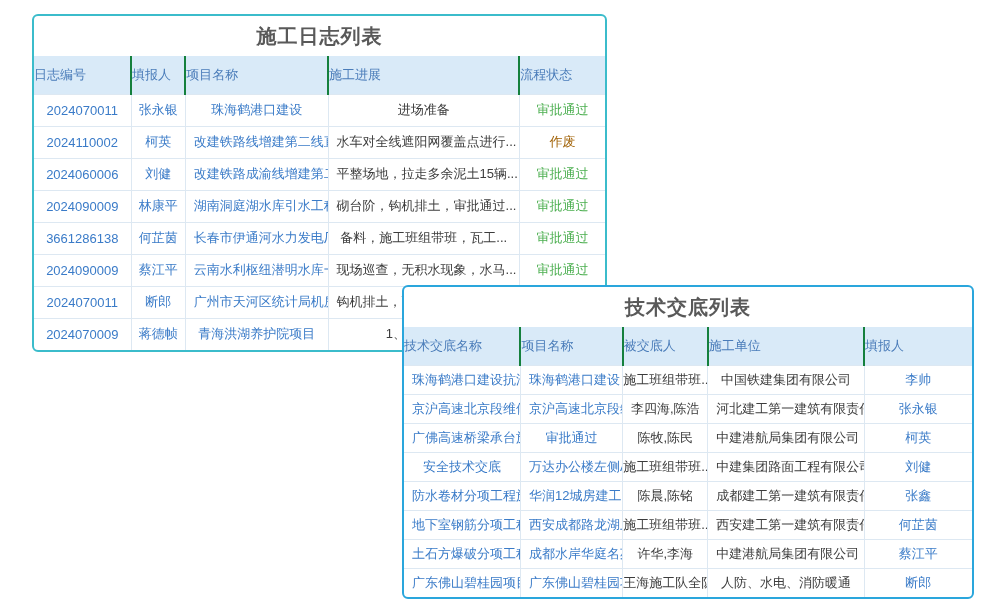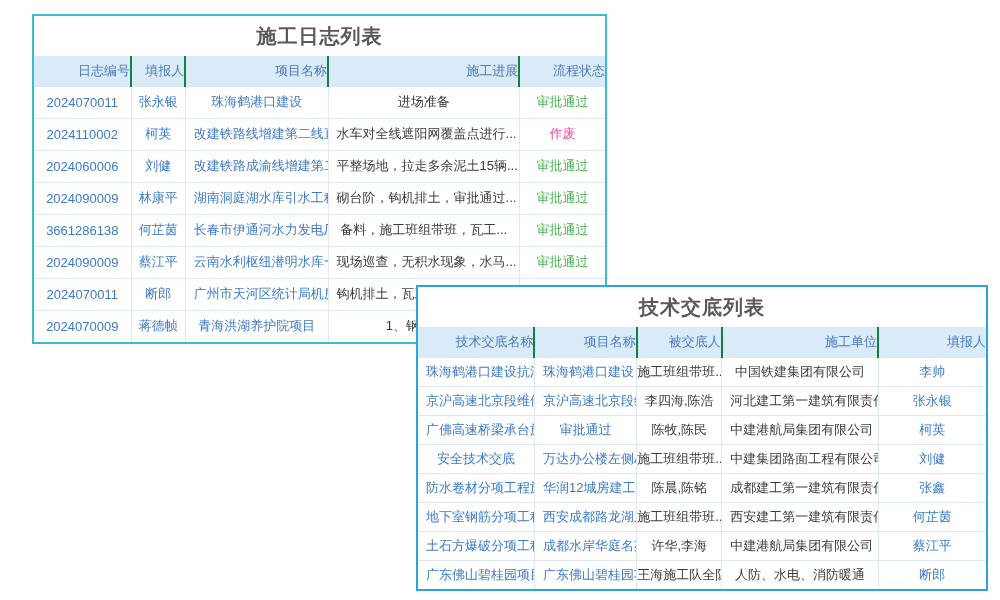--- a/index.html
+++ b/index.html
@@ -1,33 +1,33 @@
 <!DOCTYPE html>
 <html style="--log-border: #3bbccb; --disclosure-border: #2aa6dc; --header-bg: #d9eaf8; --header-text: #4a7cb9; --link: #3a7bc8; --body-text: #3c3c3c; --title-text: #595959; --divider: #dde8f2; --status-approved: #4caf50; --status-voided: #9c27b0; --status-unsubmitted: #4857d6;"><head>
 <meta charset="utf-8">
 <style>
   * { margin:0; padding:0; box-sizing:border-box; }
   html,body {
     width:1000px; height:600px; background:#ffffff;
     font-family:"Liberation Sans","DejaVu Sans",sans-serif;
     overflow:hidden; position:relative;
   }
-  .panel { position:absolute; background:#ffffff; }
+  .panel { position:absolute; background:#ffffff;border-radius:6px; }
   #log-panel { left:32px; top:14px; width:575px; border:2px solid var(--log-border); z-index:1; }
-  #disclosure-panel { left:416px; top:285px; width:572px; border:2px solid var(--disclosure-border); z-index:2; }
+  #disclosure-panel { left:402px; top:285px; width:572px; border:2px solid var(--disclosure-border); z-index:2; }
 
   .panel-title {
     height:40px; line-height:40px; text-align:center;
     font-size:20px; font-weight:bold; color:var(--title-text); letter-spacing:1px;
   }
 
   table.grid { width:100%; border-collapse:collapse; table-layout:fixed; font-size:13px; }
   .grid th {
     background:var(--header-bg); color:var(--header-text);
-    font-weight:normal; height:30px; text-align:right;
+    font-weight:normal; height:38px; text-align:left;
     overflow:hidden; white-space:nowrap;font-family:Liberation Mono, monospace;
   }
   .grid th + th { border-left:2px solid #15803d; }
   .grid td {
     height:32px; border-top:1px solid var(--divider);
     text-align:center; overflow:hidden; white-space:nowrap;
   }
   #disclosure-panel .grid td { height:29px; }
   .grid td + td { border-left:1px solid var(--divider); }
   .t-left { text-align:right; padding:0 8px; }
@@ -78,21 +78,21 @@
           <td class="c-link t-left">珠海鹤港口建设</td>
           <td class="c-dark t-left">进场准备</td>
           <td style="color: rgb(76, 175, 80);">审批通过</td>
         </tr>
 
         <tr>
           <td class="c-link">2024110002</td>
           <td class="c-link">柯英</td>
           <td class="c-link t-left">改建铁路线增建第二线直...</td>
           <td class="c-dark t-left">水车对全线遮阳网覆盖点进行...</td>
-          <td style="color: #ec4899;">作废</td>
+          <td style="color: #a16207;">作废</td>
         </tr>
 
         <tr>
           <td class="c-link">2024060006</td>
           <td class="c-link">刘健</td>
           <td class="c-link t-left">改建铁路成渝线增建第二...</td>
           <td class="c-dark t-left">平整场地，拉走多余泥土15辆...</td>
           <td style="color: rgb(76, 175, 80);">审批通过</td>
         </tr>
 

